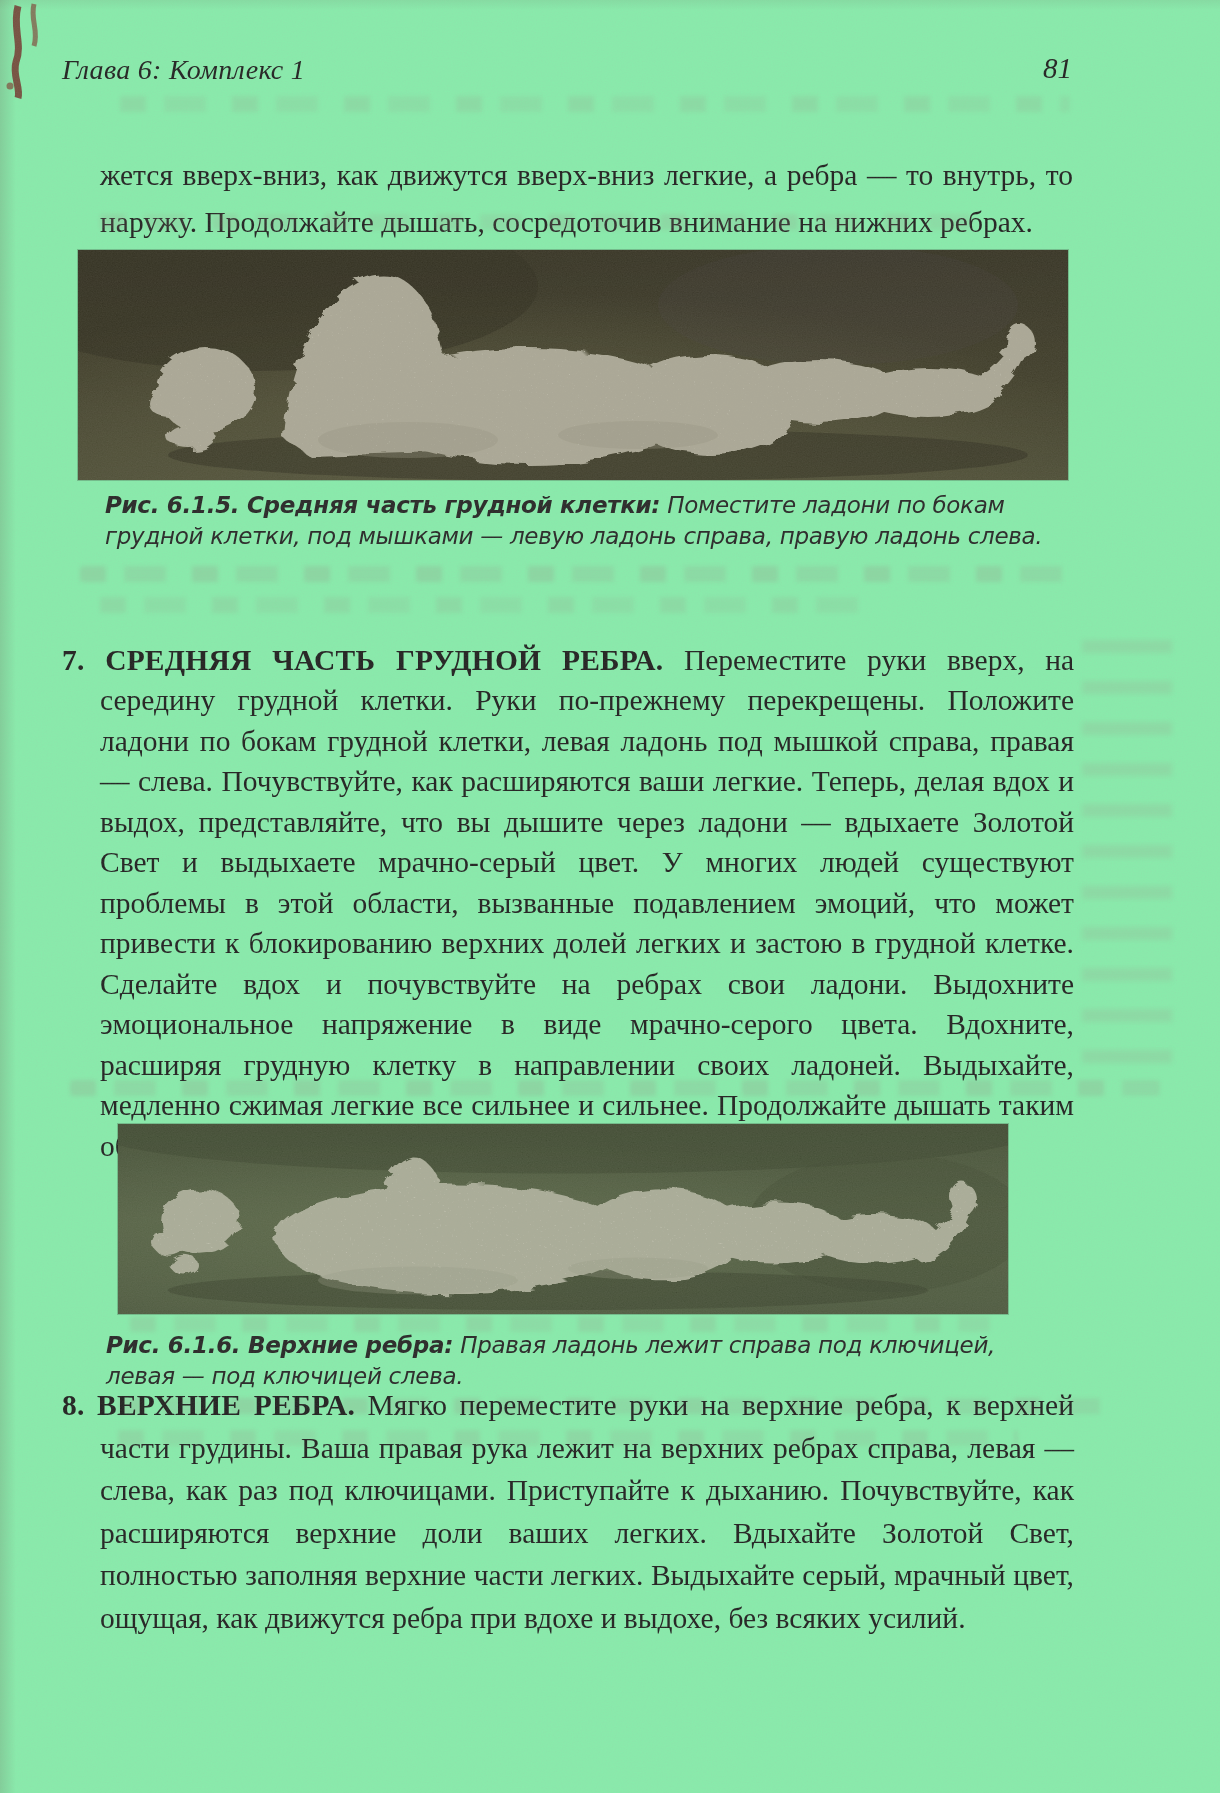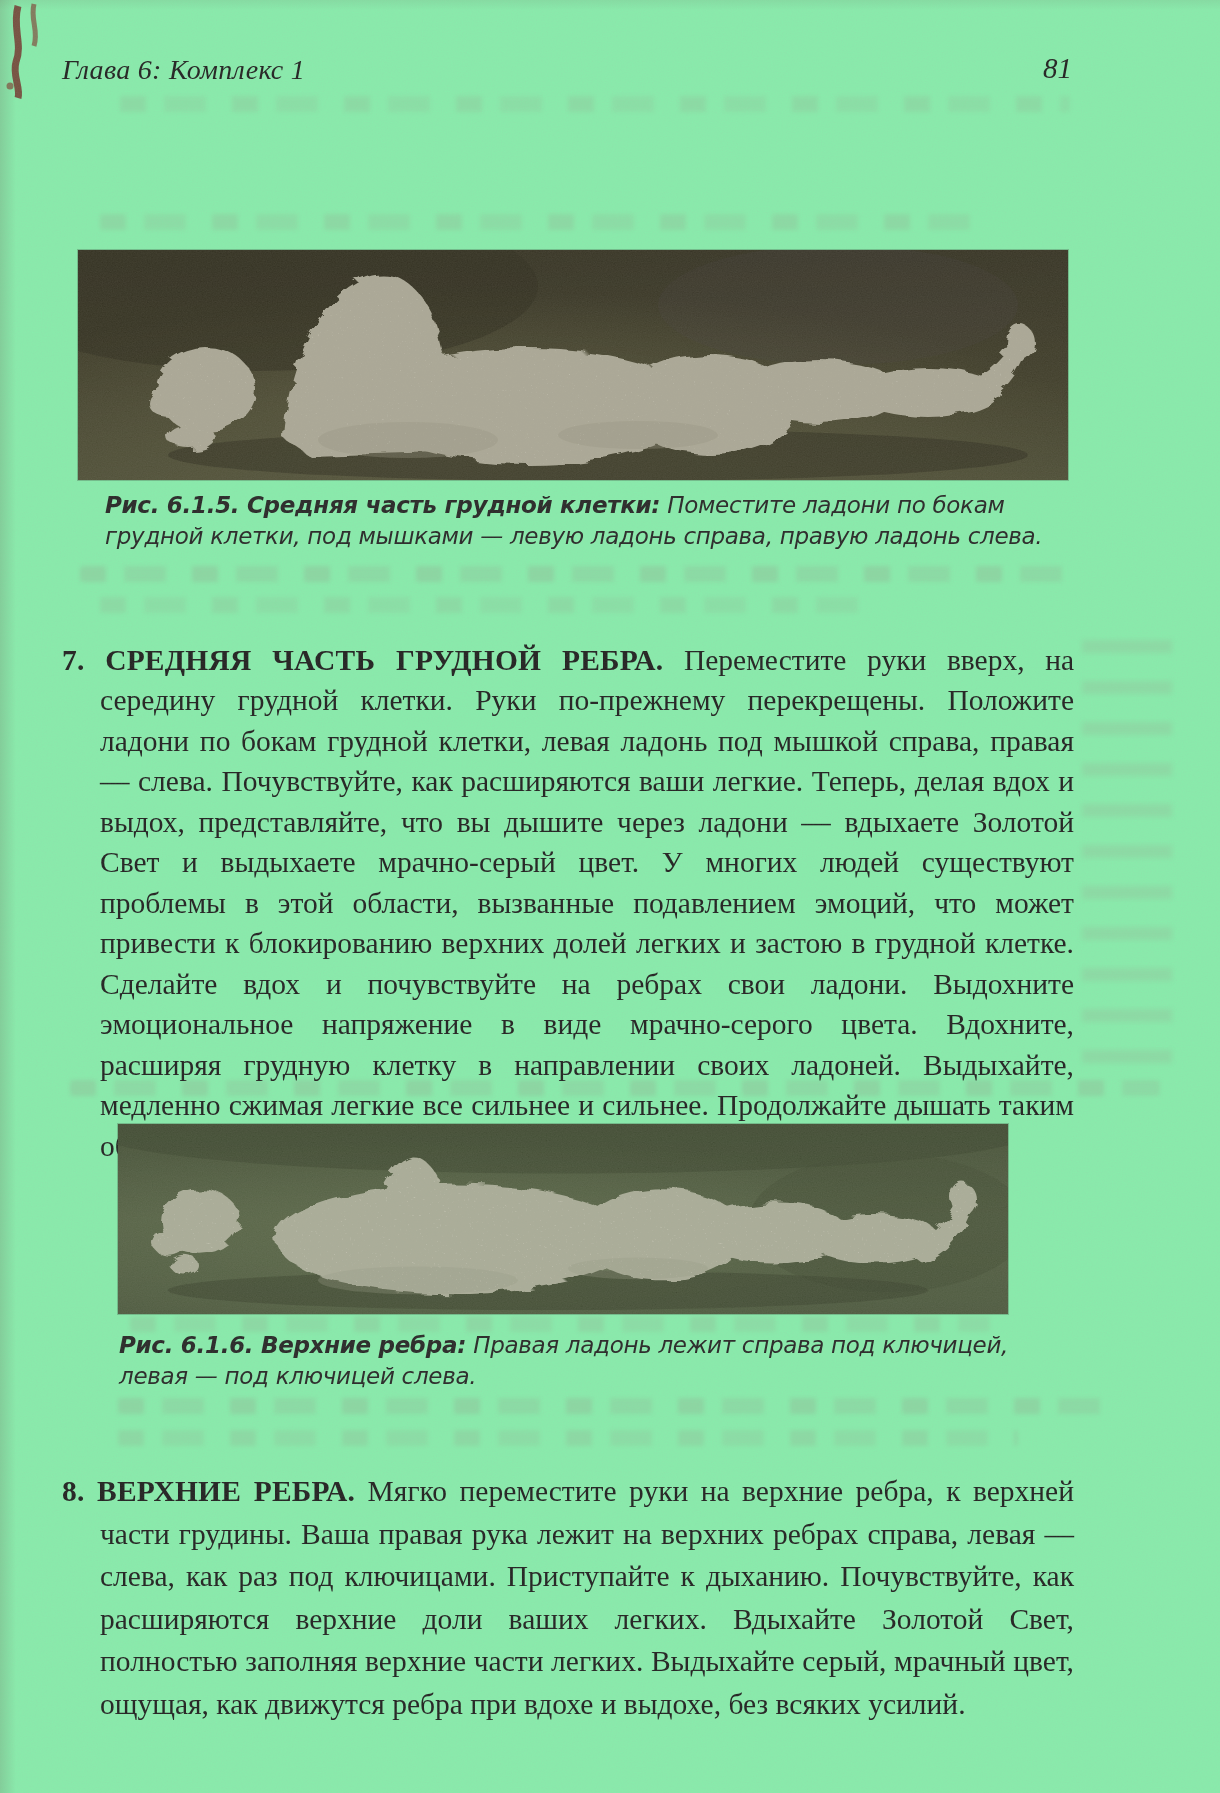--- a/index.html
+++ b/index.html
@@ -25,27 +25,27 @@
 
   .figure{position:absolute;box-shadow:0 0 0 1px rgba(40,40,30,.25);}
   .figure svg{display:block;width:100%;height:100%;}
   .fig1{left:78px;top:250px;width:990px;height:230px;}
   .fig2{left:118px;top:1124px;width:890px;height:190px;}
 
   .caption{position:absolute;font-family:"DejaVu Sans",sans-serif;font-style:italic;
     font-size:23px;line-height:31px;letter-spacing:-.3px;color:#222;}
   .caption strong{font-weight:700;}
   .cap1{left:76px;top:490px;width:968px;margin-left:29px;}
-  .cap2{left:119px;top:1330px;width:910px;}
+  .cap2{left:106px;top:1330px;width:910px;}
 
   .section{position:absolute;font-size:29.5px;text-align:justify;
     box-sizing:border-box;padding-left:38px;text-indent:-38px;}
   .section strong{font-weight:700;letter-spacing:.2px;}
   .sec7{left:62px;top:610px;width:1012px;line-height:40.5px;}
-  .sec8{left:62px;top:1446px;width:1012px;line-height:42.5px;margin-top:24px;}
+  .sec8{left:62px;top:1360px;width:1012px;line-height:42.5px;margin-top:24px;}
 
   .ghost{position:absolute;height:16px;opacity:.55;filter:blur(2.3px);border-radius:3px;
     background:repeating-linear-gradient(90deg,
       rgba(150,144,129,.40) 0 26px, rgba(150,144,129,0) 26px 44px,
       rgba(150,144,129,.30) 44px 86px, rgba(150,144,129,0) 86px 112px);}
   .ghost-col{position:absolute;opacity:.5;filter:blur(2.5px);
     background:repeating-linear-gradient(180deg,
       rgba(152,146,131,.35) 0 13px, rgba(152,146,131,0) 13px 41px);}
 </style>
 </head>
@@ -57,20 +57,21 @@
   <div class="edge-top"></div>
   <svg class="corner-marks" width="70" height="110">
     <path d="M18 6 C 12 28 23 44 16 62 C 12 75 21 88 18 98" stroke="#6e2420" stroke-width="7" fill="none" opacity="0.8"></path>
     <path d="M34 4 C 30 20 39 30 34 46" stroke="#7b2a22" stroke-width="5" fill="none" opacity="0.6"></path>
     <circle cx="10" cy="86" r="3.5" fill="#7b2a22" opacity="0.6"></circle>
   </svg>
 
   <div class="running-header">Глава 6: Комплекс 1</div>
   <div class="page-number">81</div>
 
+  <p class="intro">жется вверх-вниз, как движутся вверх-вниз легкие, а ребра — то внутрь, то наружу. Продолжайте дышать, сосредоточив внимание на нижних ребрах.</p>
 
   <div class="ghost" style="left:120px;top:96px;width:950px;opacity:.4;"></div>
   <div class="ghost" style="left:100px;top:214px;width:880px;opacity:.45;"></div>
   <div class="ghost" style="left:80px;top:566px;width:1000px;"></div>
   <div class="ghost" style="left:100px;top:597px;width:760px;opacity:.4;"></div>
   <div class="ghost" style="left:70px;top:1080px;width:1090px;"></div>
   <div class="ghost" style="left:130px;top:1316px;width:860px;opacity:.45;"></div>
   <div class="ghost" style="left:118px;top:1398px;width:990px;"></div>
   <div class="ghost" style="left:118px;top:1430px;width:900px;opacity:.45;"></div>
   <div class="ghost-col" style="left:1082px;top:640px;width:90px;height:430px;"></div>

